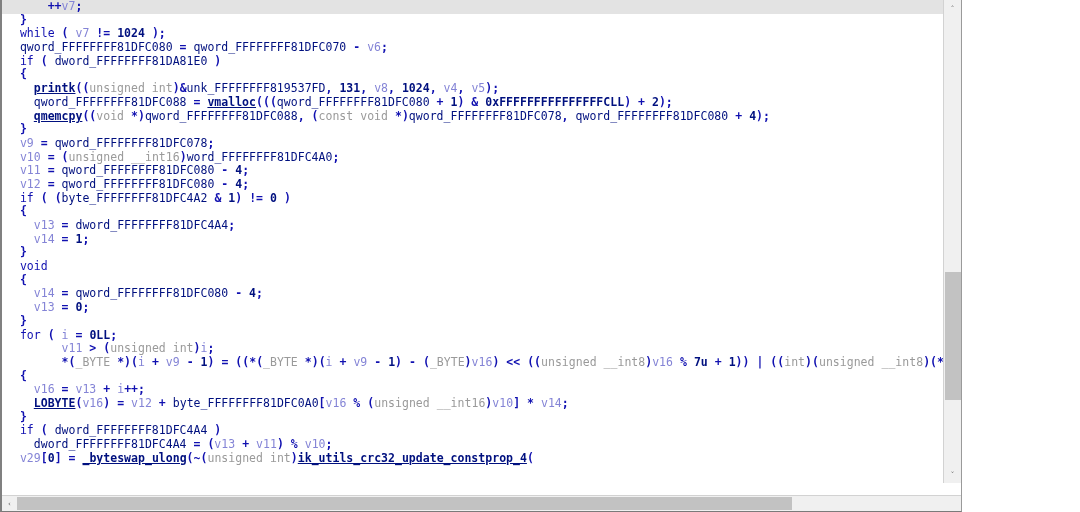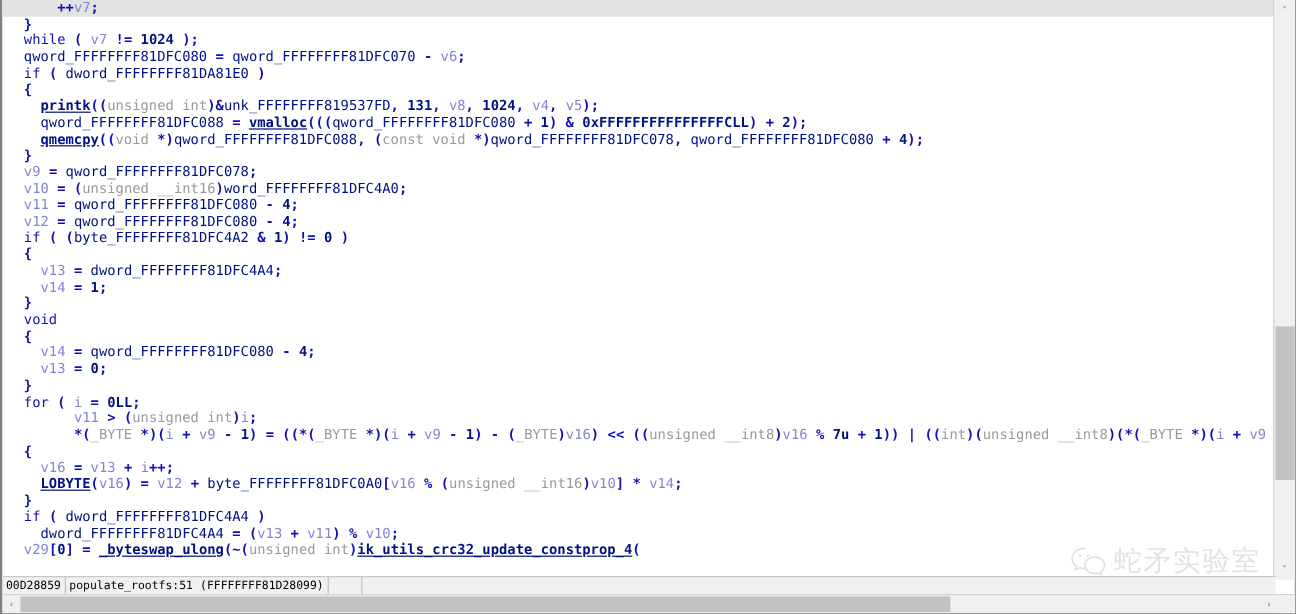--- a/index.html
+++ b/index.html
@@ -10,21 +10,21 @@
   }
   body {
     width: 1080px;
     height: 512px;
     overflow: hidden;
     font-family: "DejaVu Sans Mono", "Liberation Mono", monospace;
   }
 
   #app {
     position: relative;
-    width: 1080px;
+    width: 962px;
     height: 512px;
     box-sizing: border-box;
     background: #ffffff;
     border-left: 2px solid #808080;
     border-right: 1px solid #9a9a9a;
     border-bottom: 1px solid #7a7a7a;
     overflow: hidden;
   }
 
   
@@ -237,39 +237,22 @@
         <div class="line">  <span class="lvar">v29</span><span class="punct">[</span><span class="num">0</span><span class="punct">]</span> <span class="punct">=</span> <span class="fn">_byteswap_ulong</span><span class="punct">(~(</span><span class="type">unsigned</span> <span class="type">int</span><span class="punct">)</span><span class="fn">ik_utils_crc32_update_constprop_4</span><span class="punct">(</span></div>
       </div>
   </div>
 
   <div class="vscroll">
     <div class="btn up">˄</div>
     <div class="thumb"></div>
     <div class="btn down">˅</div>
   </div>
 
-  <div class="statusbar">
-    <span class="cell sep">00D28859</span>
-    <span class="cell">populate_rootfs:51</span>
-    <span class="cell sep">(FFFFFFFF81D28099)</span>
-    <span class="cell sep" style="width:28px"></span>
-  </div>
 
   <div class="hscroll">
     <div class="hbtn left">‹</div>
     <div class="hthumb"></div>
     <div class="hbtn right">›</div>
     <div class="corner"></div>
   </div>
 
-  <div class="watermark">
-    <span>
-      <svg class="wm-icon" viewBox="0 0 32 28" xmlns="http://www.w3.org/2000/svg">
-        <path d="M12.2 2.2C6.2 2.2 1.4 6.2 1.4 11.2c0 2.8 1.6 5.3 4.1 7L4.3 21.6l4-2.1c1.2 .4 2.5 .6 3.9 .6 .4 0 .8 0 1.2-.05" fill="none" stroke="#e2e2e2" stroke-width="1.6" stroke-linecap="round" stroke-linejoin="round"></path>
-        <path d="M30.6 17.2c0-4.1-4-7.4-8.9-7.4s-8.9 3.3-8.9 7.4 4 7.4 8.9 7.4c1.1 0 2.2-.17 3.2-.48l3.3 1.7-.9-2.8c2-1.35 3.3-3.4 3.3-5.8z" fill="none" stroke="#e2e2e2" stroke-width="1.6" stroke-linejoin="round"></path>
-        <circle cx="8.6" cy="8.8" r="1.25" fill="#e2e2e2"></circle>
-        <circle cx="15.3" cy="8.8" r="1.25" fill="#e2e2e2"></circle>
-      </svg>
-    </span>
-    <span class="wm-text">蛇矛实验室</span>
-  </div>
 
 </div>
 
 </body></html>

